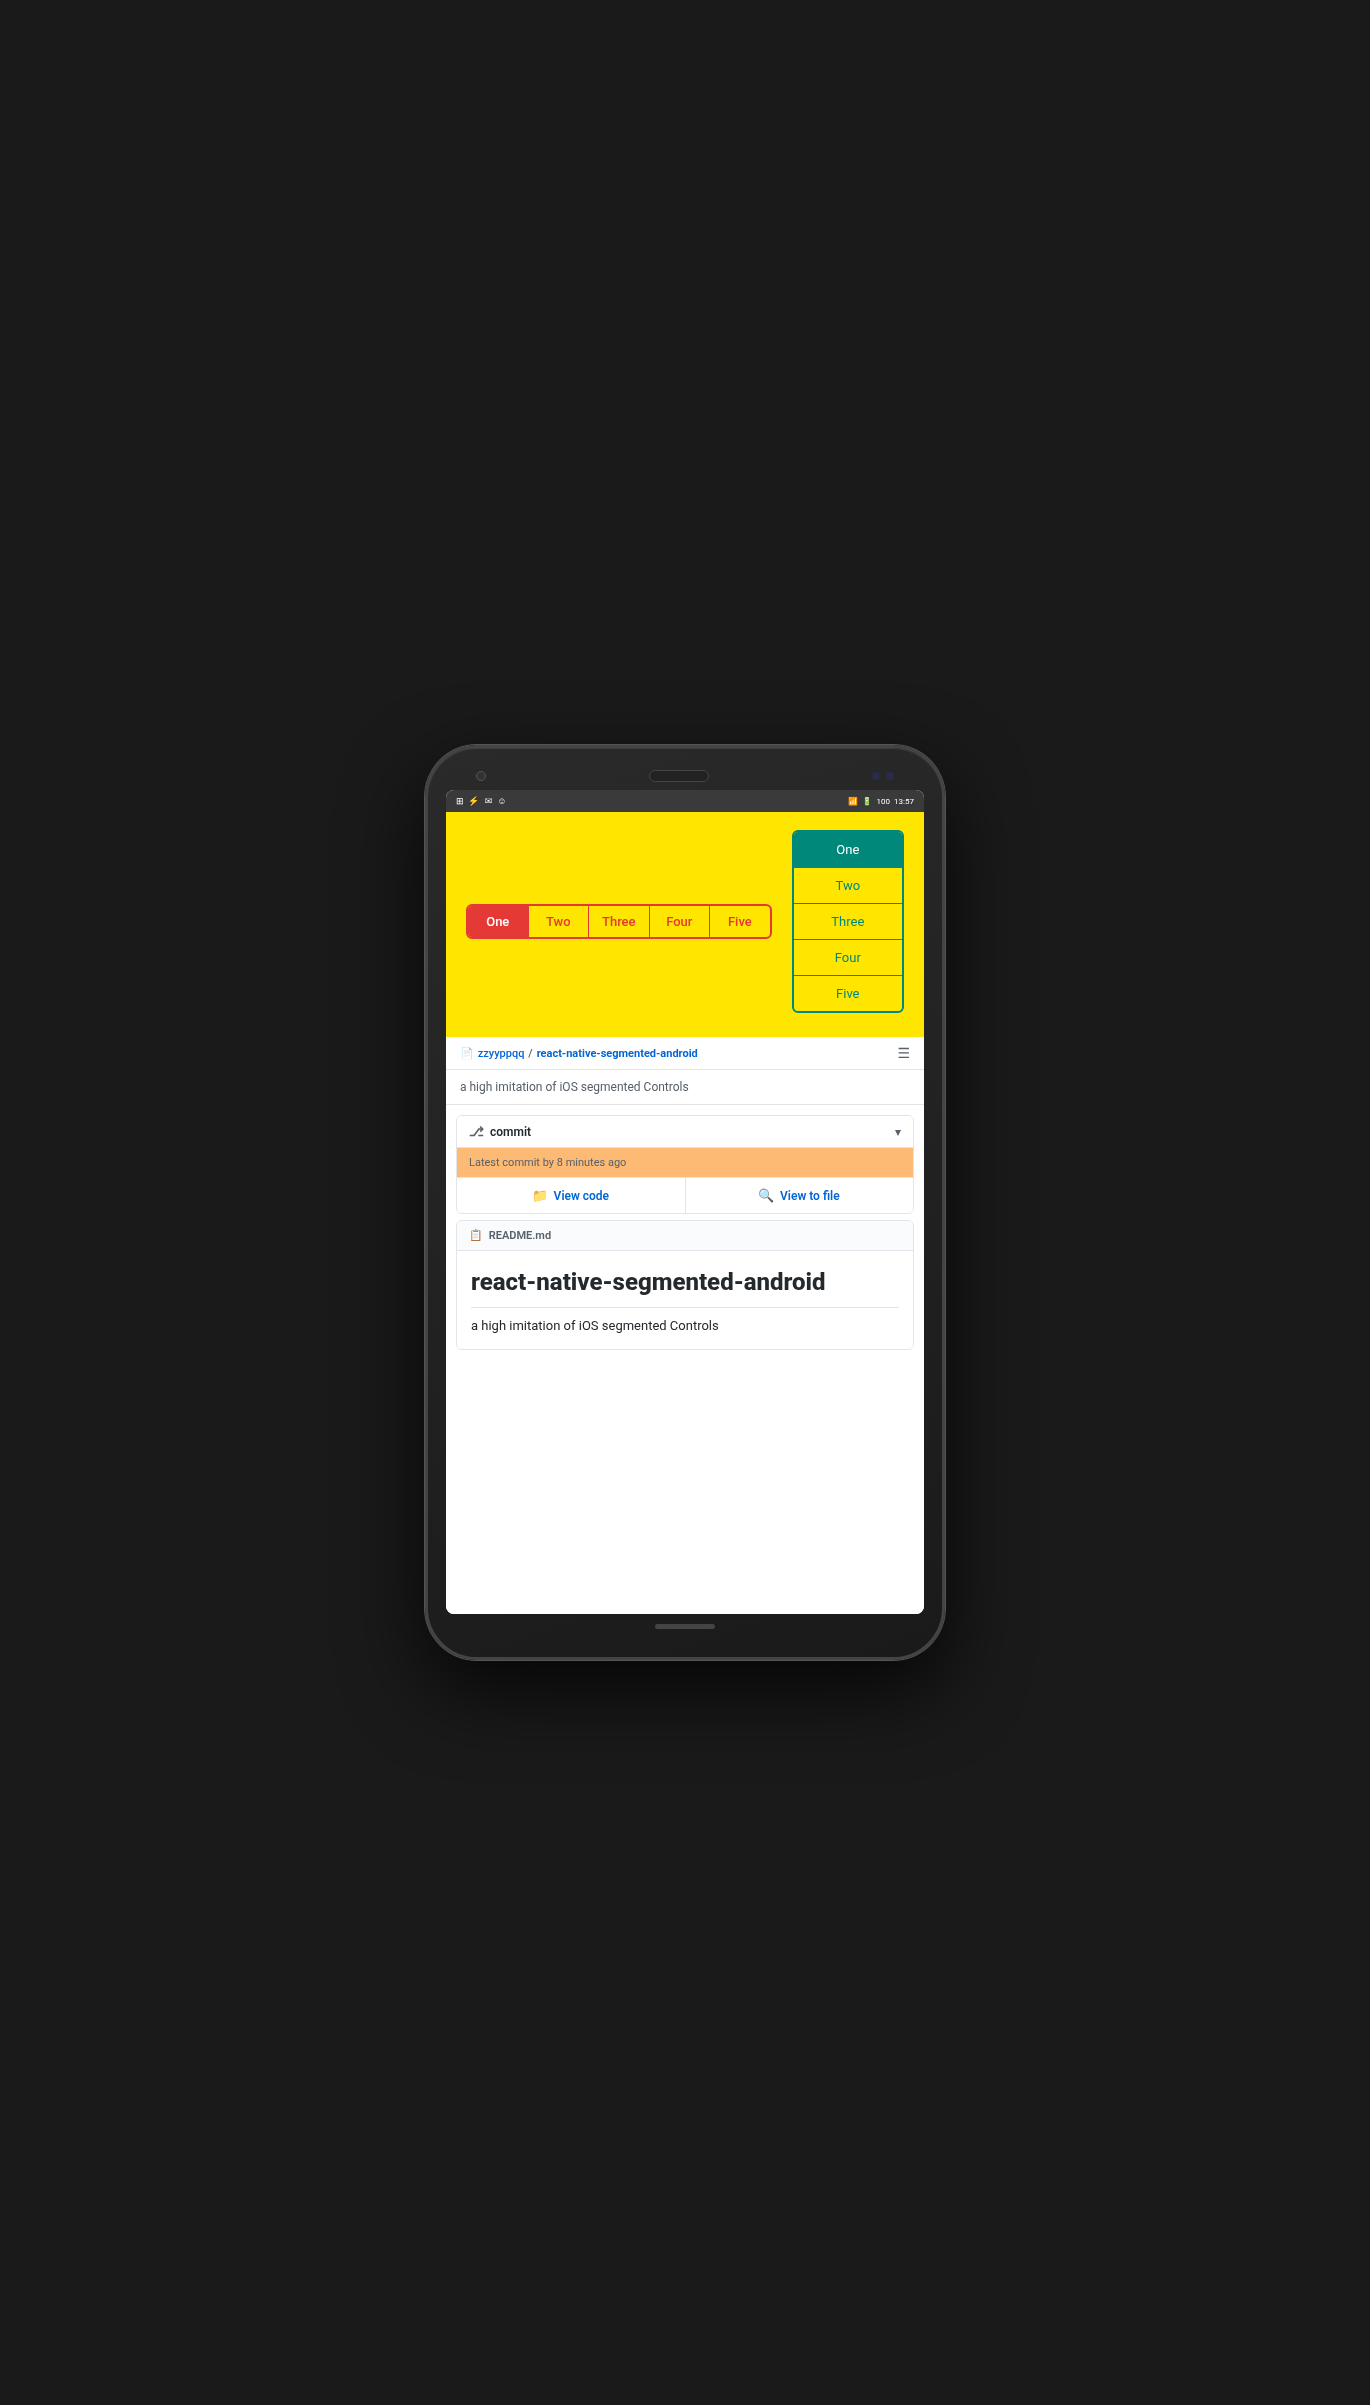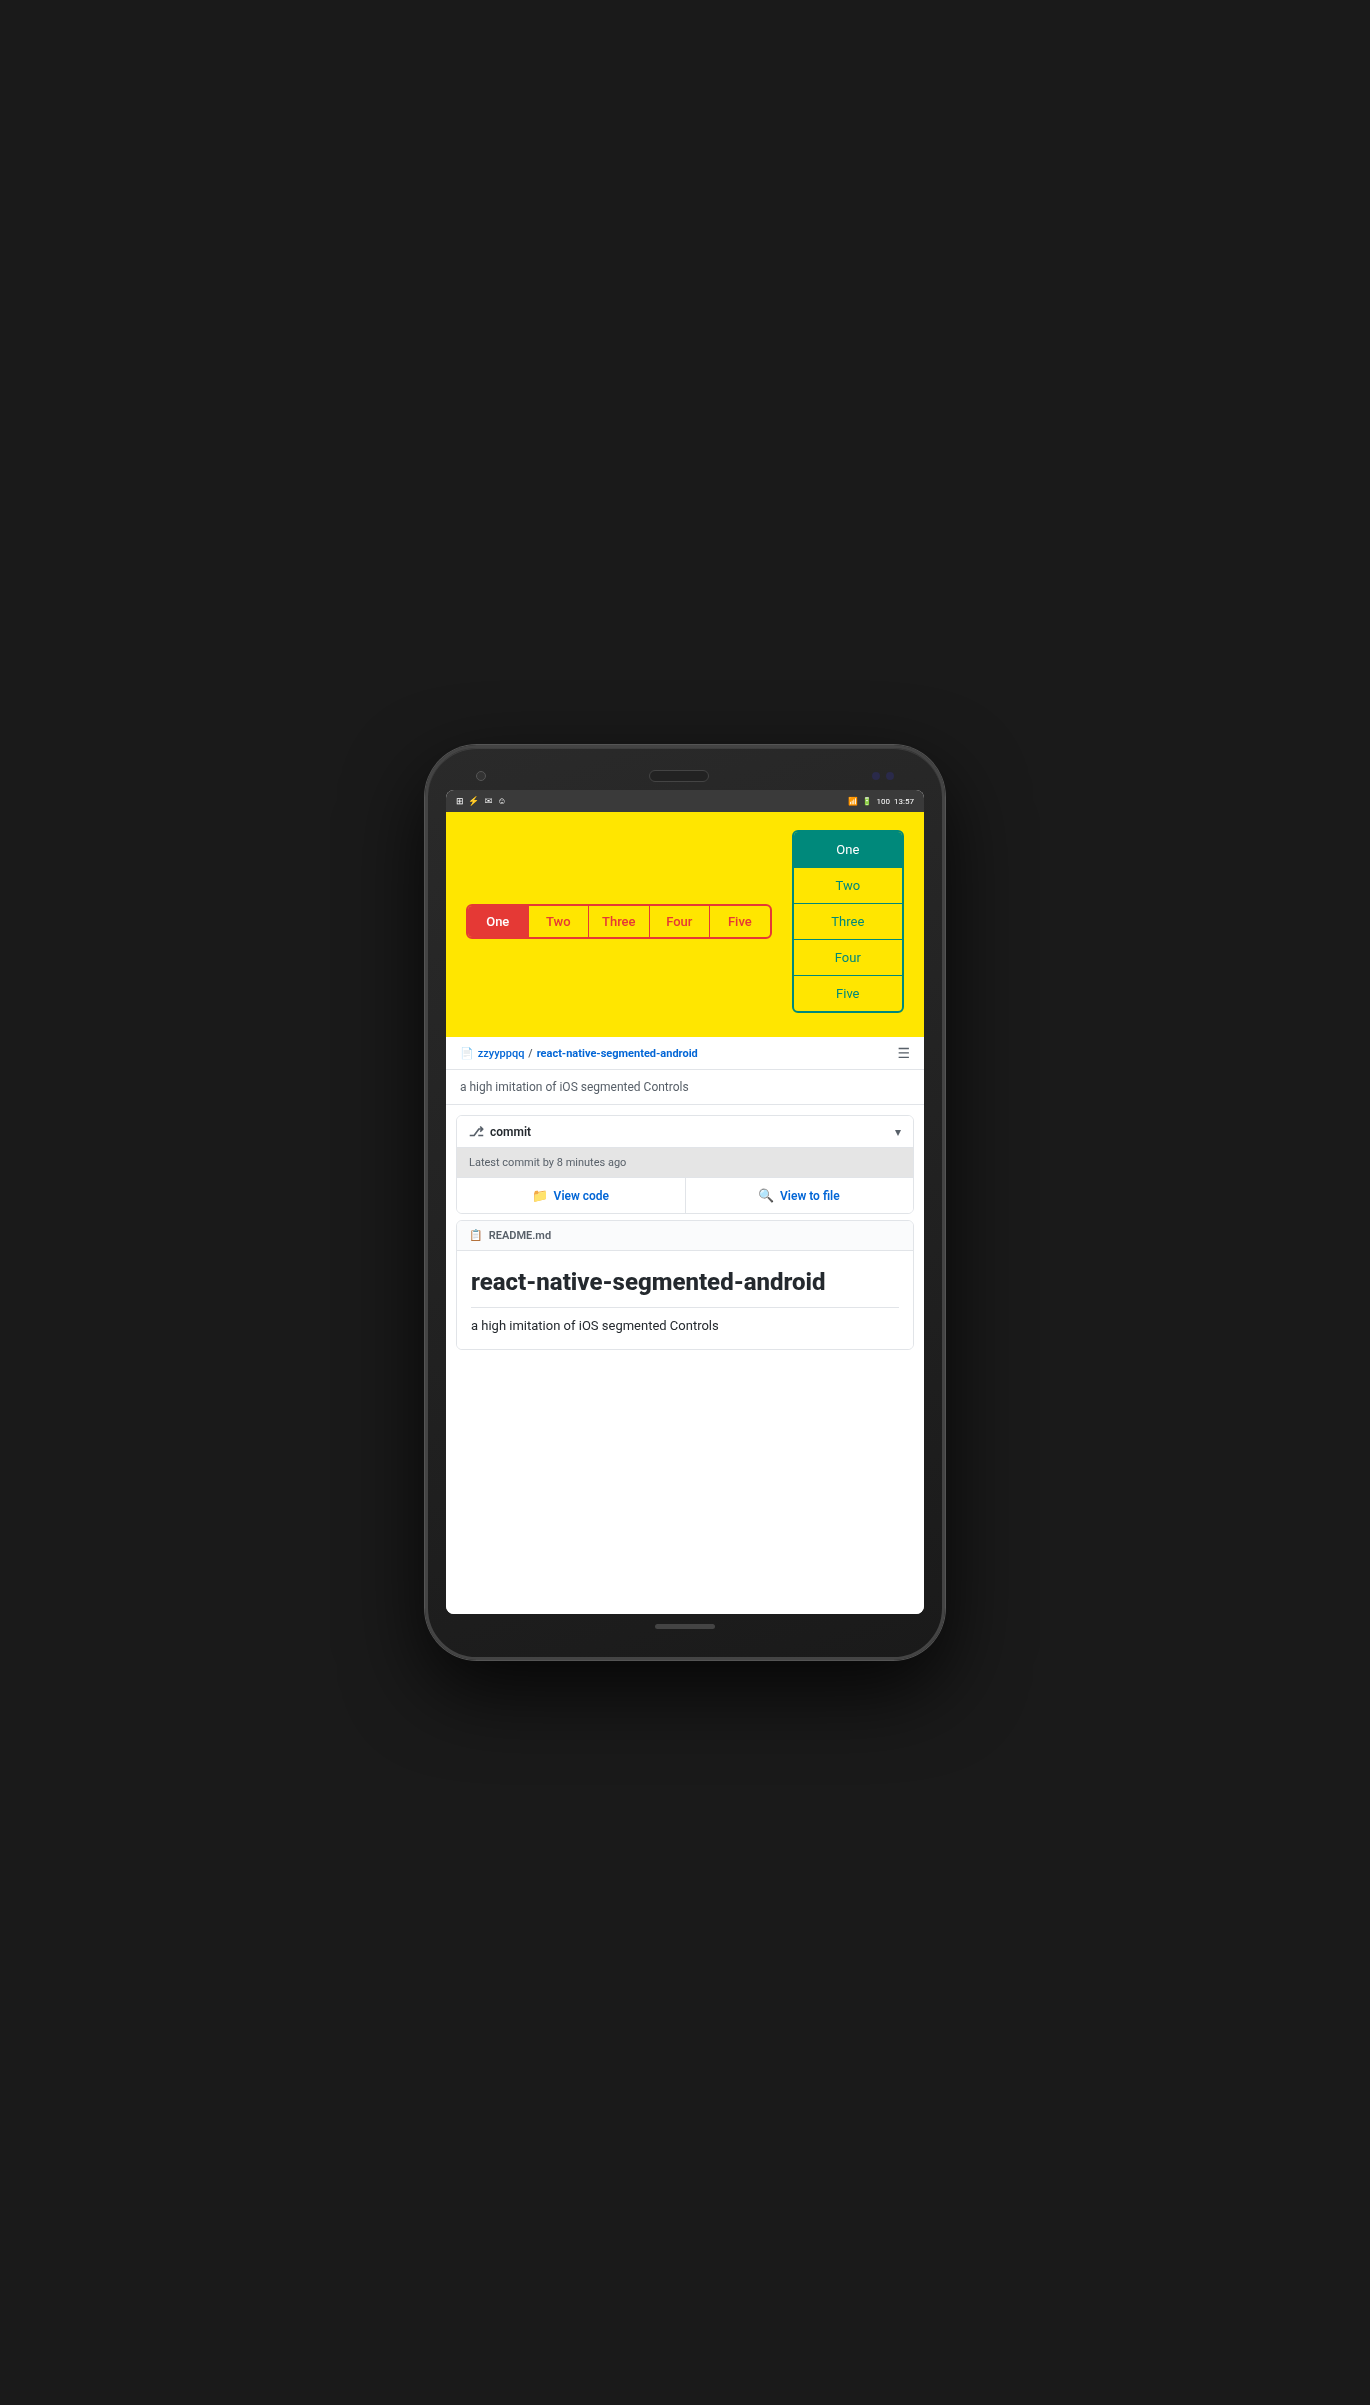--- a/index.html
+++ b/index.html
@@ -215,21 +215,21 @@
       font-size: 12px; font-weight: 600; color: #24292e;
     }
     .branch-icon { font-size: 13px; color: #586069; }
     .chevron-icon { font-size: 12px; color: #586069; }
 
     .commit-info {
       padding: 8px 12px;
       font-size: 11px;
       color: #586069;
       border-bottom: 1px solid #e1e4e8;
-      background: #e5e5e5;
+      background: #fdba74;
     }
 
     .action-buttons {
       display: flex;
     }
     .action-btn {
       flex: 1;
       padding: 10px 8px;
       text-align: center;
       font-size: 12px;

